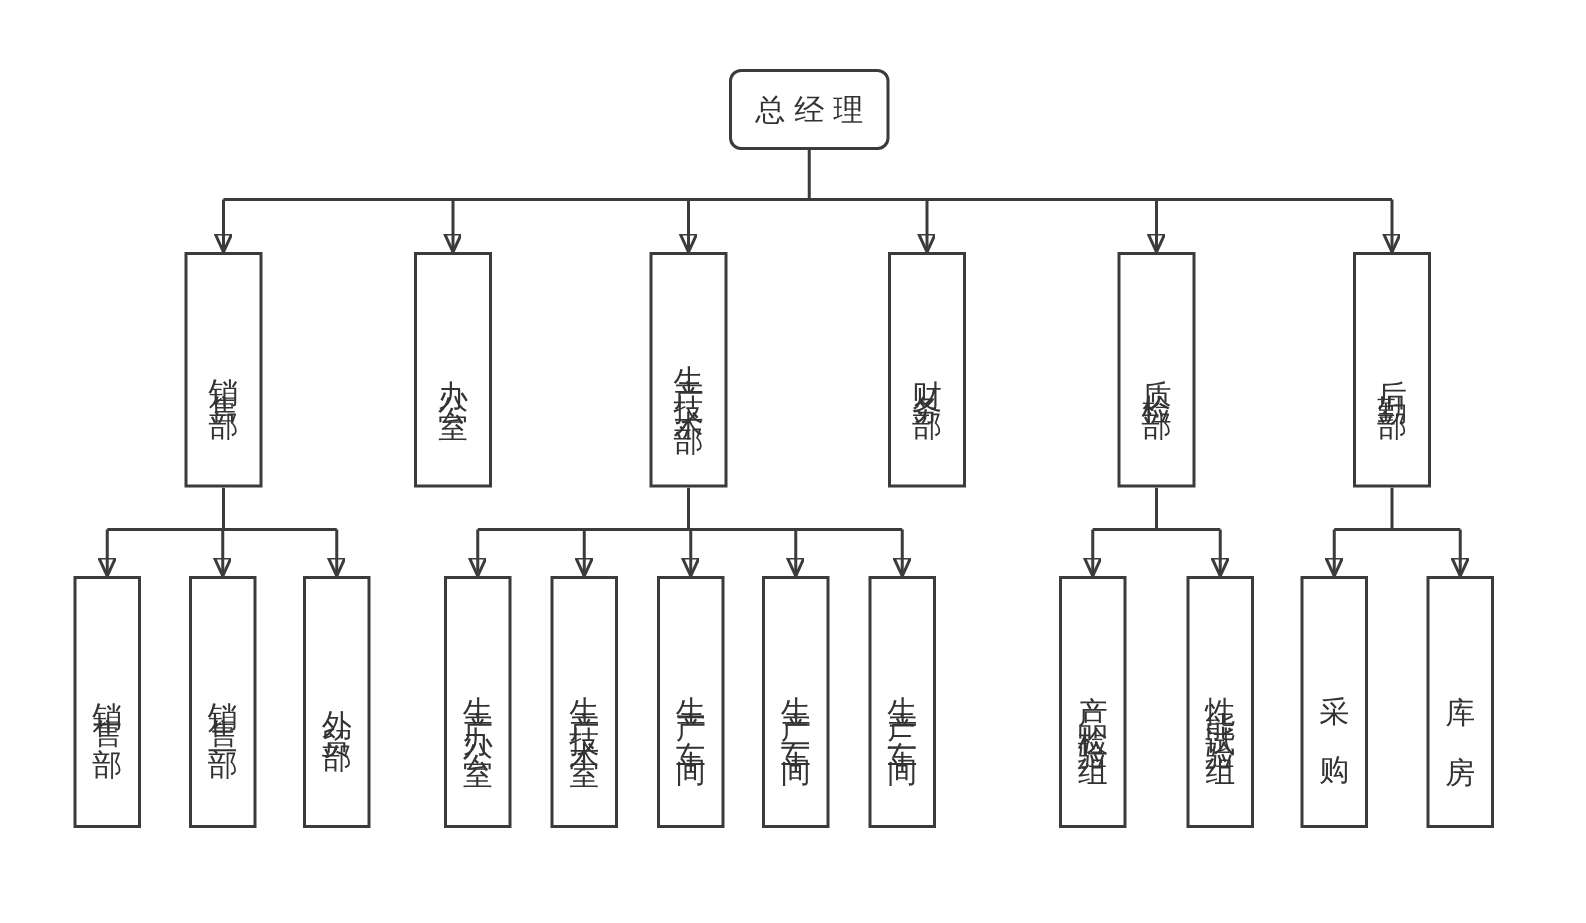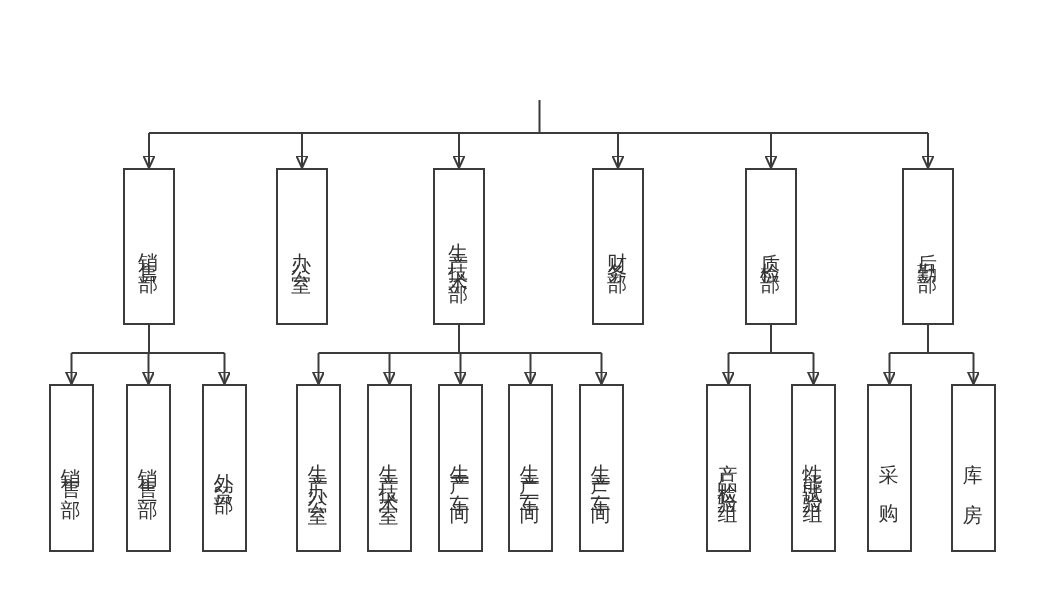--- a/index.html
+++ b/index.html
@@ -113,20 +113,23 @@
 
     <path d="M771,325 V353 M728.5,353 H813.5"></path>
     <path d="M728.5,353 V384" marker-end="url(#arrow)"></path>
     <path d="M813.5,353 V384" marker-end="url(#arrow)"></path>
 
     <path d="M928,325 V353 M889.5,353 H973.5"></path>
     <path d="M889.5,353 V384" marker-end="url(#arrow)"></path>
     <path d="M973.5,353 V384" marker-end="url(#arrow)"></path>
   </svg>
 
+  <div class="node root n-root">
+    <span class="lbl">总经理</span>
+  </div>
 
   <div class="node vert lvl2 n-sales">
     <span class="lbl">销售部</span>
   </div>
   <div class="node vert lvl2 n-office">
     <span class="lbl">办公室</span>
   </div>
   <div class="node vert lvl2 n-prodtech">
     <span class="lbl">生产技术部</span>
   </div>

